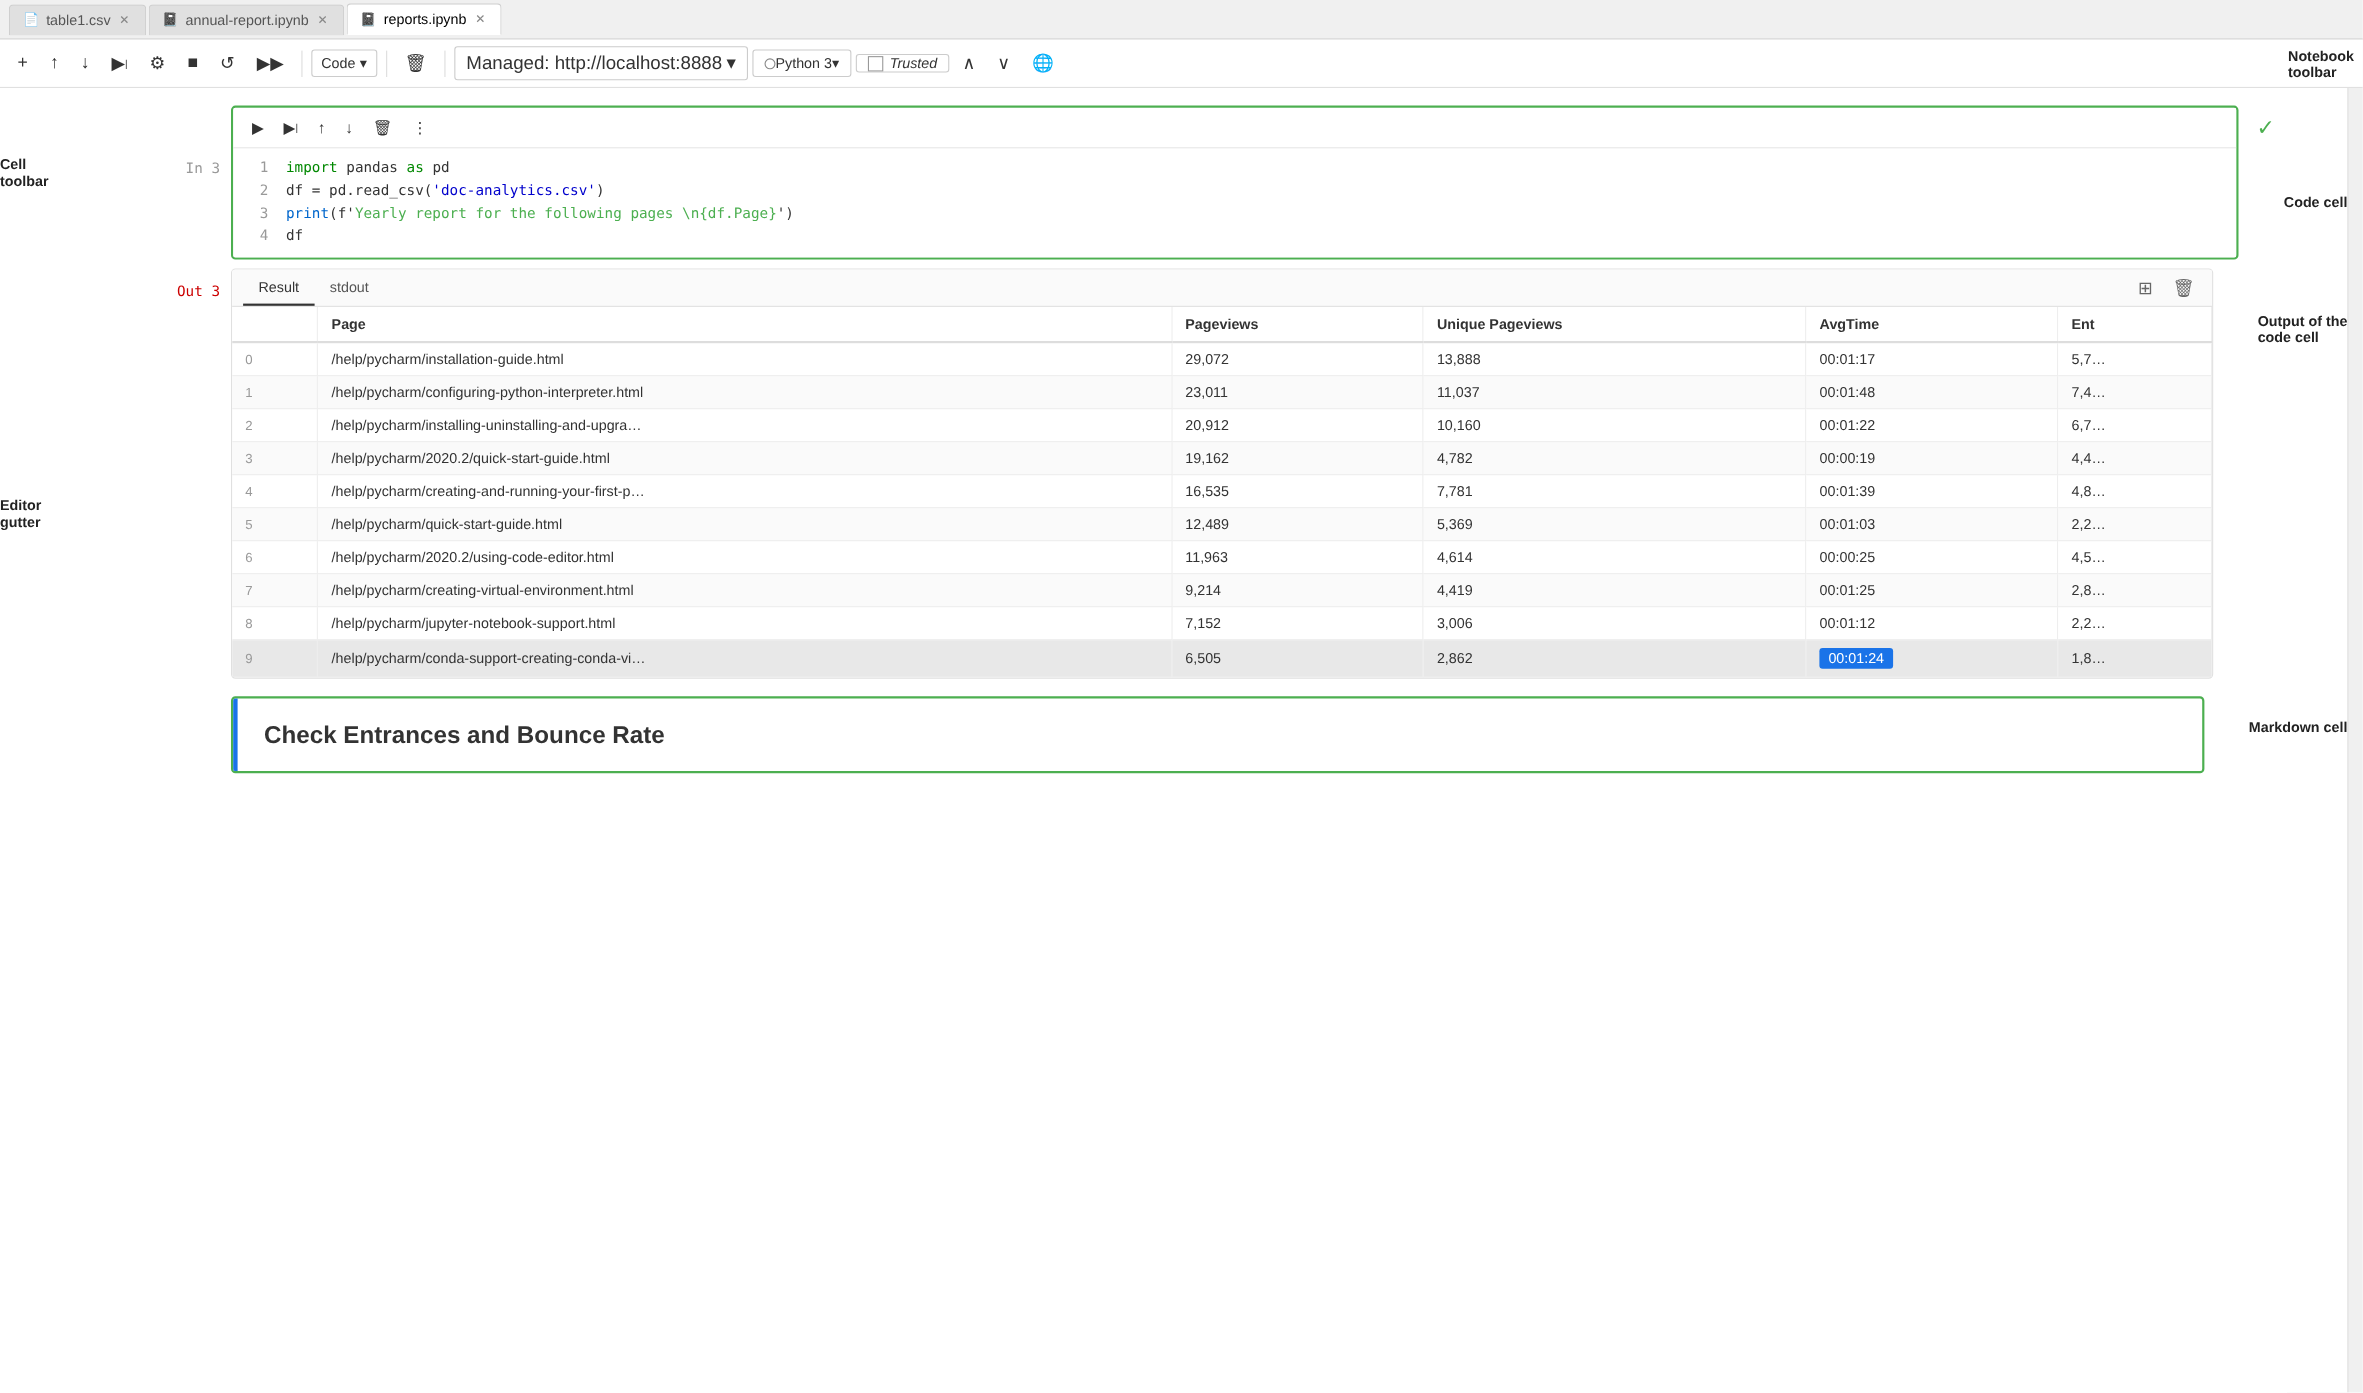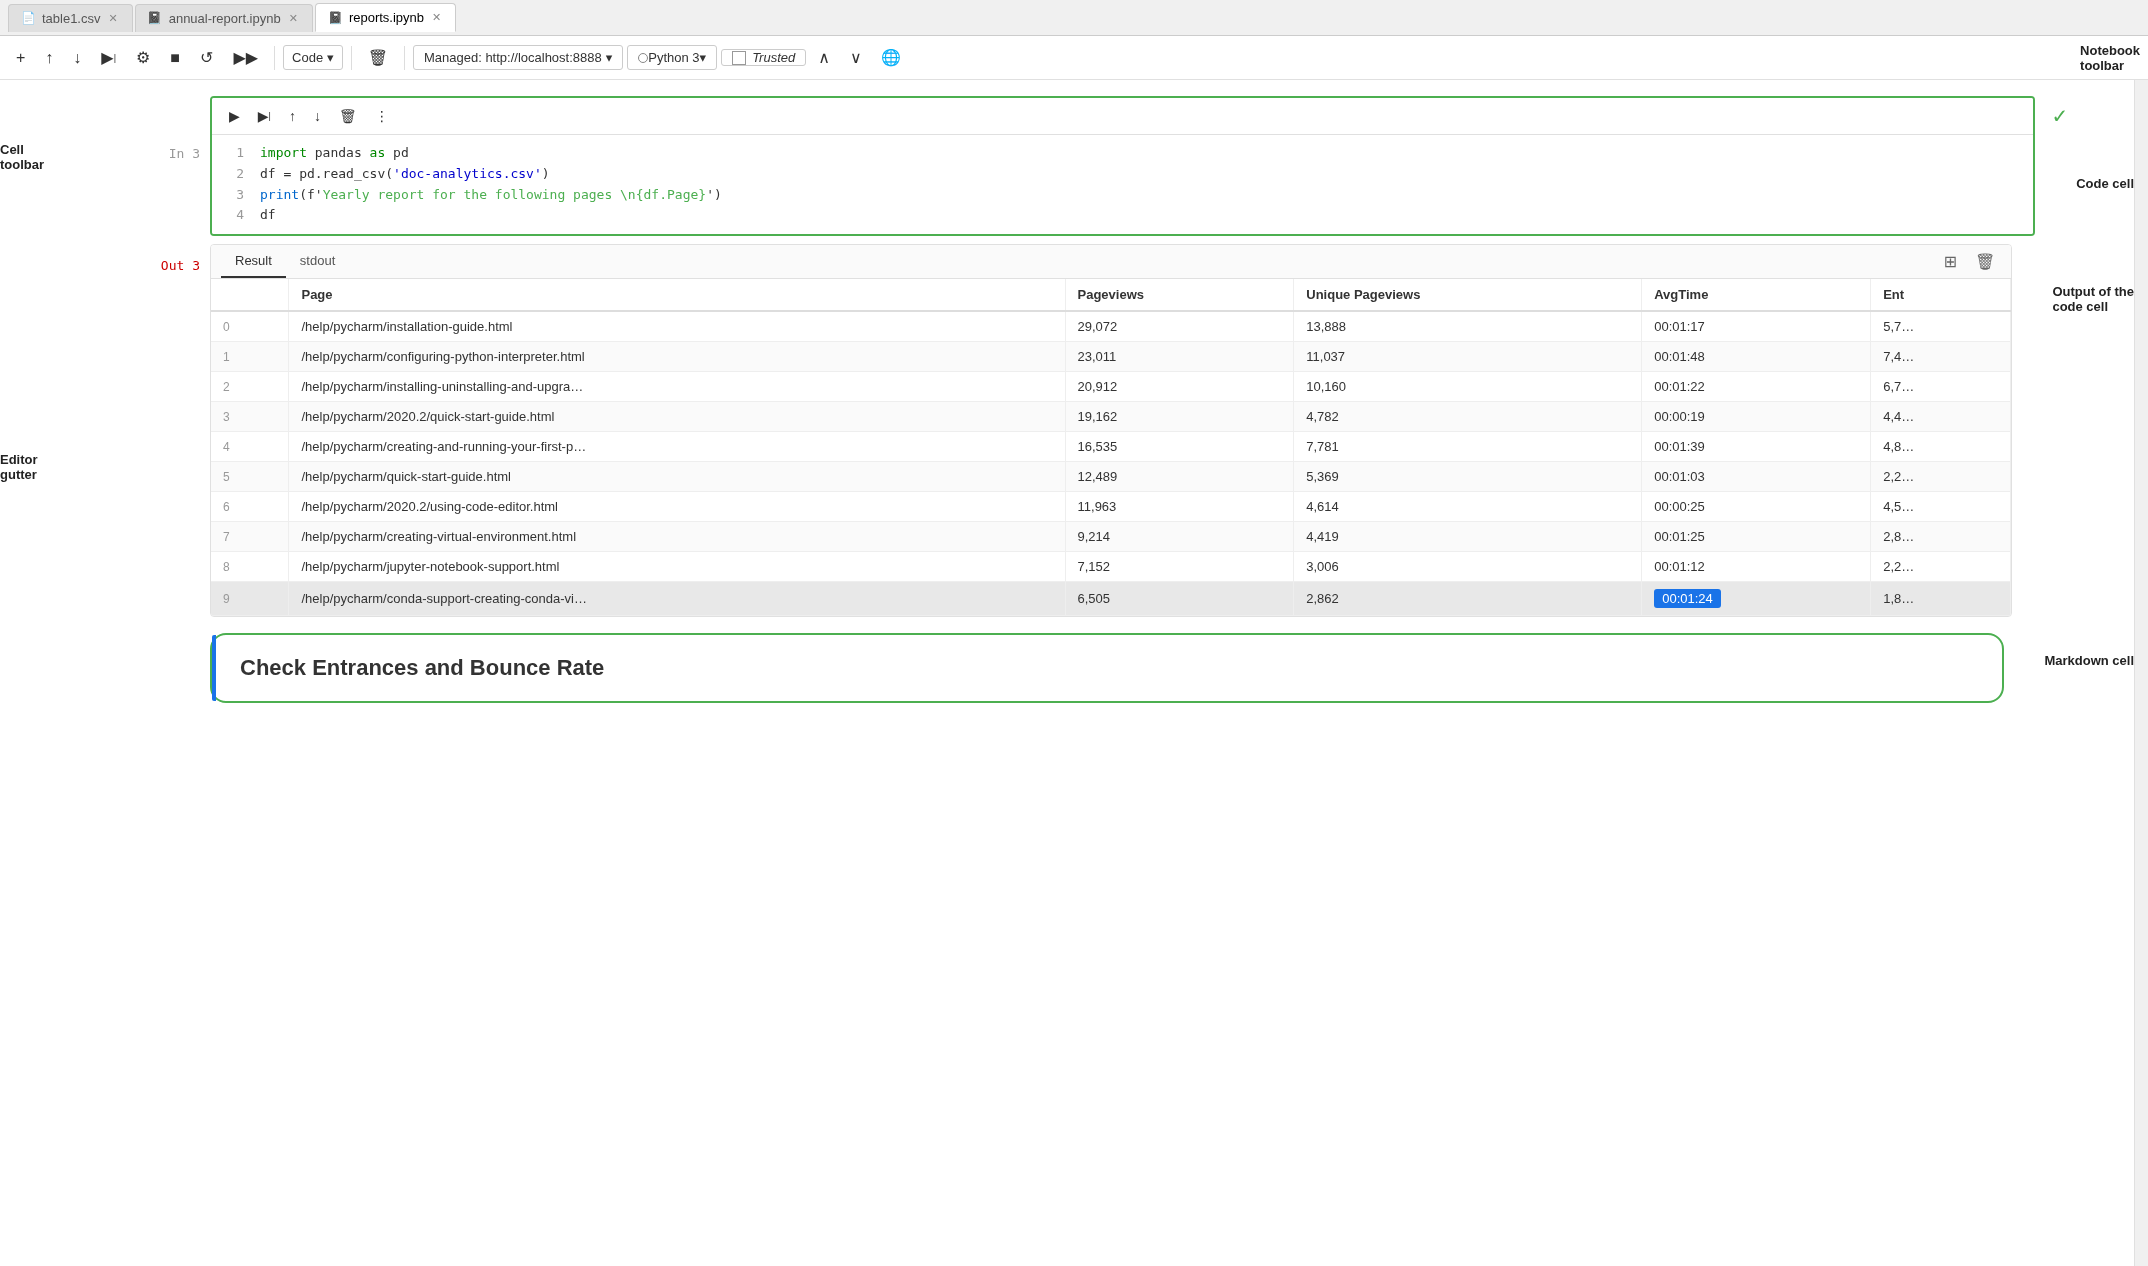--- a/index.html
+++ b/index.html
@@ -99,21 +99,21 @@
     }
     .toolbar-dropdown {
       display: flex;
       align-items: center;
       gap: 4px;
       padding: 4px 10px;
       border: 1px solid #ccc;
       border-radius: 3px;
       background: #fff;
       cursor: pointer;
-      font-size: 13px;
+      font-size: 17px;
     }
     .kernel-status {
       display: flex;
       align-items: center;
       gap: 0;
       padding: 4px 10px;
       border: 1px solid #ccc;
       border-radius: 3px;
       background: #fff;
       font-size: 13px;
@@ -285,21 +285,21 @@
       display: inline-block;
     }
     .row-idx {
       color: #999;
       font-size: 12px;
     }
 
     
     .markdown-cell {
       border: 2px solid #4CAF50;
-      border-radius: 16px;
+      border-radius: 4px;
       margin-right: 20px;
       background: #fff;
       display: flex;
     }
     .markdown-accent {
       width: 4px;
       background: #1a73e8;
       border-radius: 2px 0 0 2px;
       flex-shrink: 0;
     }

